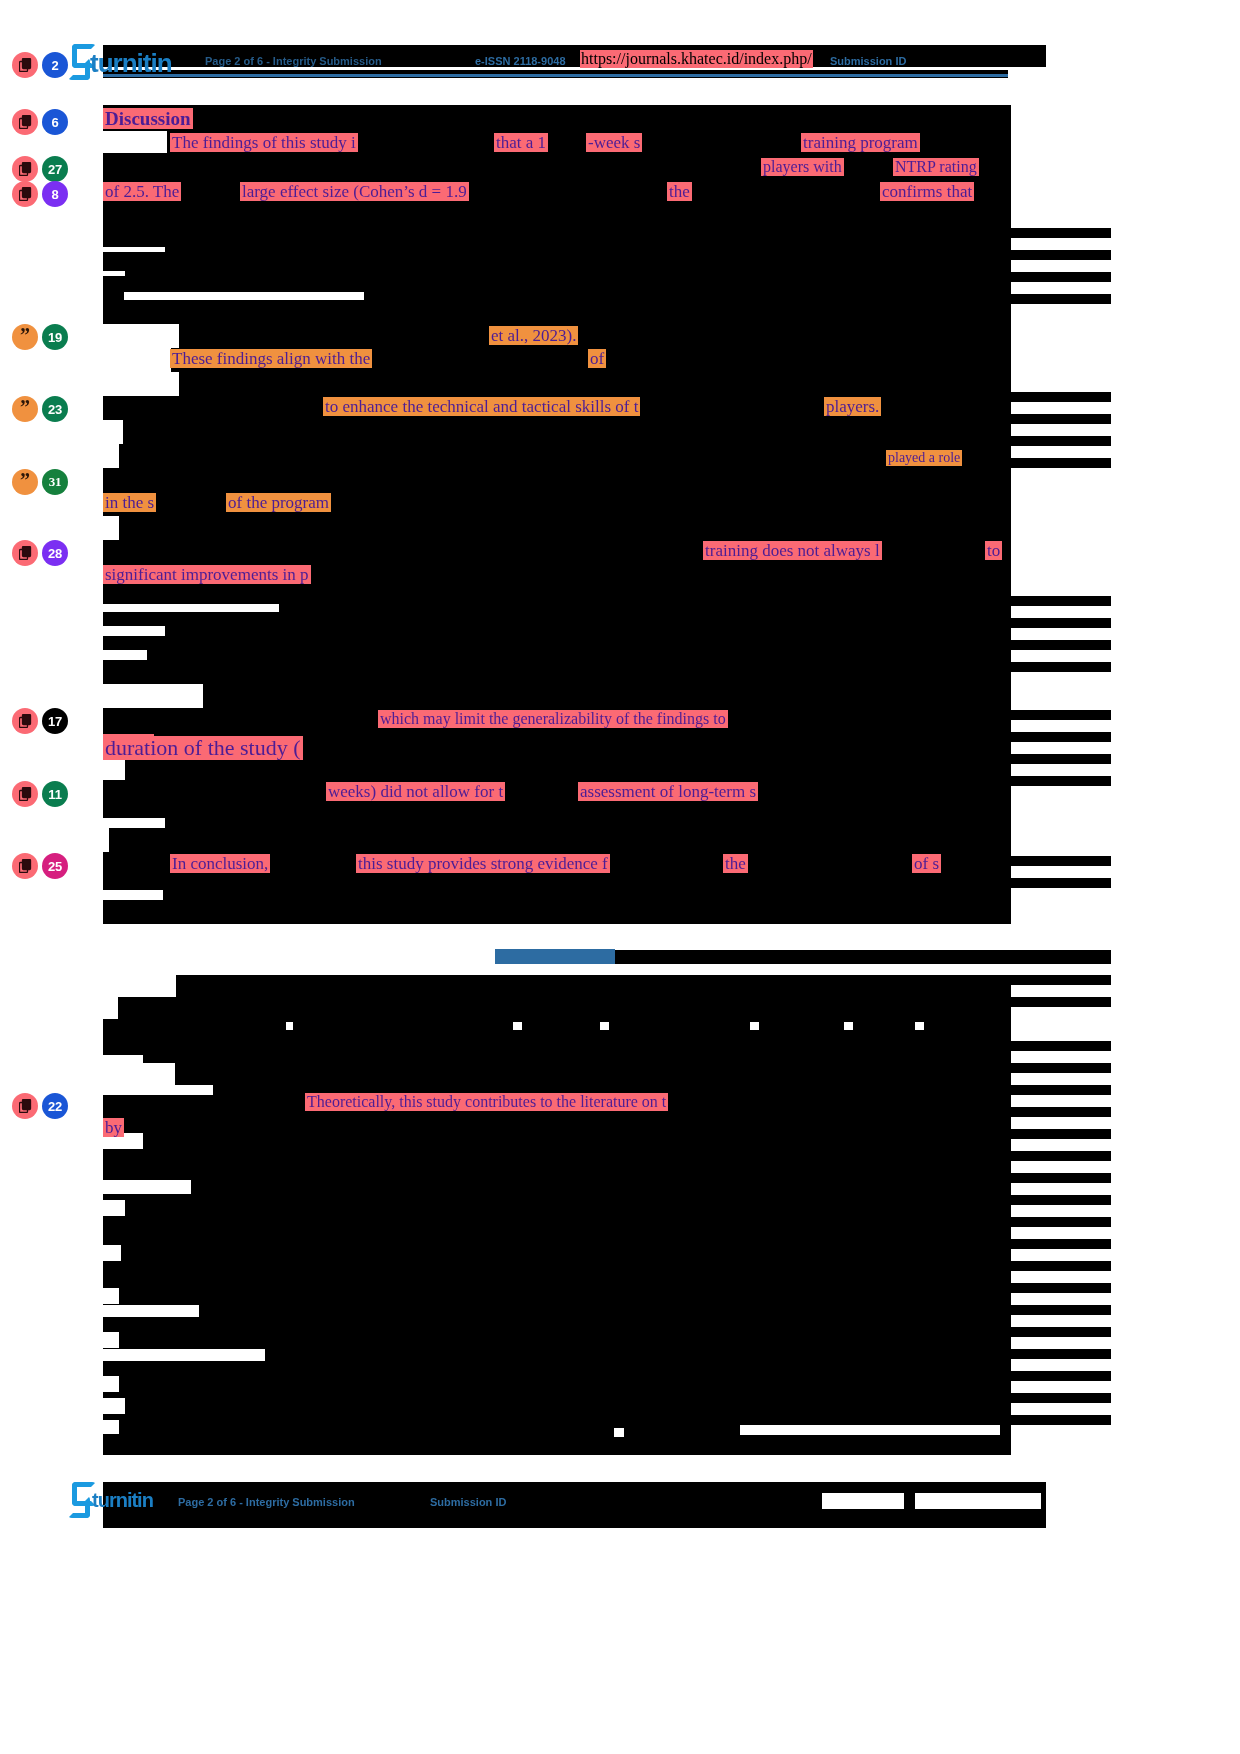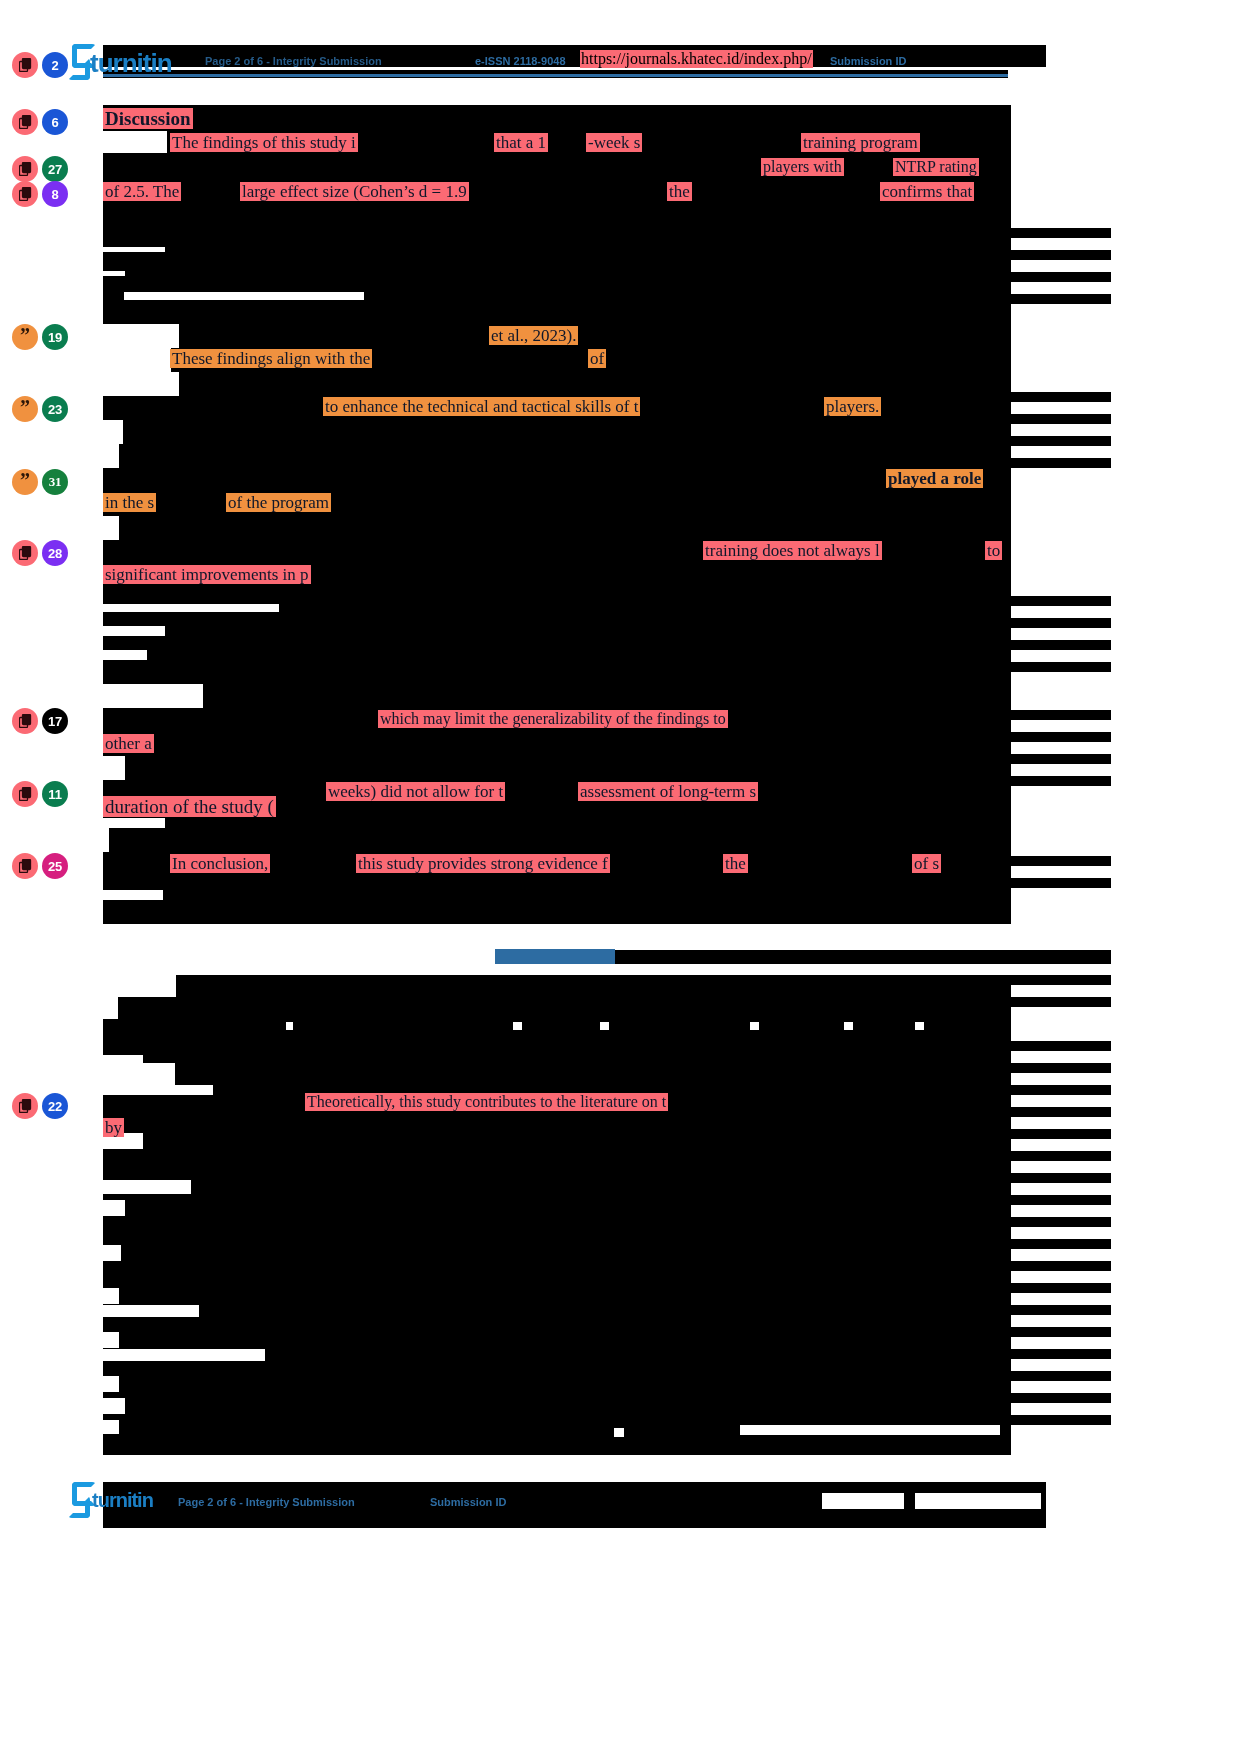--- a/index.html
+++ b/index.html
@@ -33,21 +33,21 @@
   }
   .quote-glyph{
     font-family:"Liberation Serif",serif;font-size:20px;font-weight:700;
     color:#2b1608;line-height:0;transform:translateY(-2px);
   }
 
   
   .hl{
     position:absolute;
     font-family:"Liberation Serif", serif;
-    color:#0f172a;
+    color:#4c1d95;
     white-space:nowrap;
     line-height:1.0;
     padding:1px 2px;
     z-index:30;
     box-sizing:border-box;
   }
   .hl.red{background:#fb6a74;}
   .hl.orange{background:#f0913f;}
   .hl.bold{font-weight:700;}
 
@@ -360,29 +360,29 @@
       <span class="hl red" style="left: 893px; top: 158px; font-size: 16px;">NTRP rating</span>
       <span class="hl red" style="left: 103px; top: 182px; font-size: 17px;">of 2.5. The</span>
       <span class="hl red" style="left: 240px; top: 182px; font-size: 17px;">large effect size (Cohen’s d = 1.9</span>
       <span class="hl red" style="left: 667px; top: 182px; font-size: 17px;">the</span>
       <span class="hl red" style="left: 880px; top: 182px; font-size: 17px;">confirms that</span>
       <span class="hl orange" style="left: 489px; top: 326px; font-size: 17px;">et al., 2023).</span>
       <span class="hl orange" style="left: 170px; top: 349px; font-size: 17px;">These findings align with the</span>
       <span class="hl orange" style="left: 588px; top: 349px; font-size: 17px;">of</span>
       <span class="hl orange" style="left: 323px; top: 397px; font-size: 17px;">to enhance the technical and tactical skills of t</span>
       <span class="hl orange" style="left: 800px; top: 397px; font-size: 17px; margin-left: 24px;">players.</span>
-      <span class="hl orange" style="left: 886px; top: 469px; font-size: 17px; font-weight: bold;">played a role</span>
+      <span class="hl orange" style="left: 886px; top: 450px; font-size: 14px;">played a role</span>
       <span class="hl orange" style="left: 103px; top: 493px; font-size: 17px;">in the s</span>
       <span class="hl orange" style="left: 226px; top: 493px; font-size: 17px;">of the program</span>
       <span class="hl red" style="left: 703px; top: 541px; font-size: 17px;">training  does  not  always  l</span>
       <span class="hl red" style="left: 985px; top: 541px; font-size: 17px;">to</span>
       <span class="hl red" style="left: 103px; top: 565px; font-size: 17px;">significant improvements in p</span>
       <span class="hl red" style="left: 378px; top: 710px; font-size: 16px;">which may limit the generalizability of the findings to</span>
       <span class="hl red" style="left: 103px; top: 734px; font-size: 17px;">other a</span>
-      <span class="hl red" style="left: 103px; top: 796px; font-size: 19px;">duration of the study (</span>
+      <span class="hl red" style="left: 103px; top: 736px; font-size: 22px;">duration of the study (</span>
       <span class="hl red" style="left: 326px; top: 782px; font-size: 17px;">weeks) did not allow for t</span>
       <span class="hl red" style="left: 578px; top: 782px; font-size: 17px;">assessment of long-term s</span>
       <span class="hl red" style="left: 170px; top: 854px; font-size: 17px;">In  conclusion,</span>
       <span class="hl red" style="left: 356px; top: 854px; font-size: 17px;">this  study  provides  strong  evidence  f</span>
       <span class="hl red" style="left: 723px; top: 854px; font-size: 17px;">the</span>
       <span class="hl red" style="left: 876px; top: 854px; font-size: 17px; margin-left: 36px;">of  s</span>
       <span class="hl red" style="left: 305px; top: 1093px; font-size: 16px;">Theoretically, this study contributes to the literature on t</span>
       <span class="hl red" style="left: 103px; top: 1118px; font-size: 17px;">by</span>
     </div>
 

